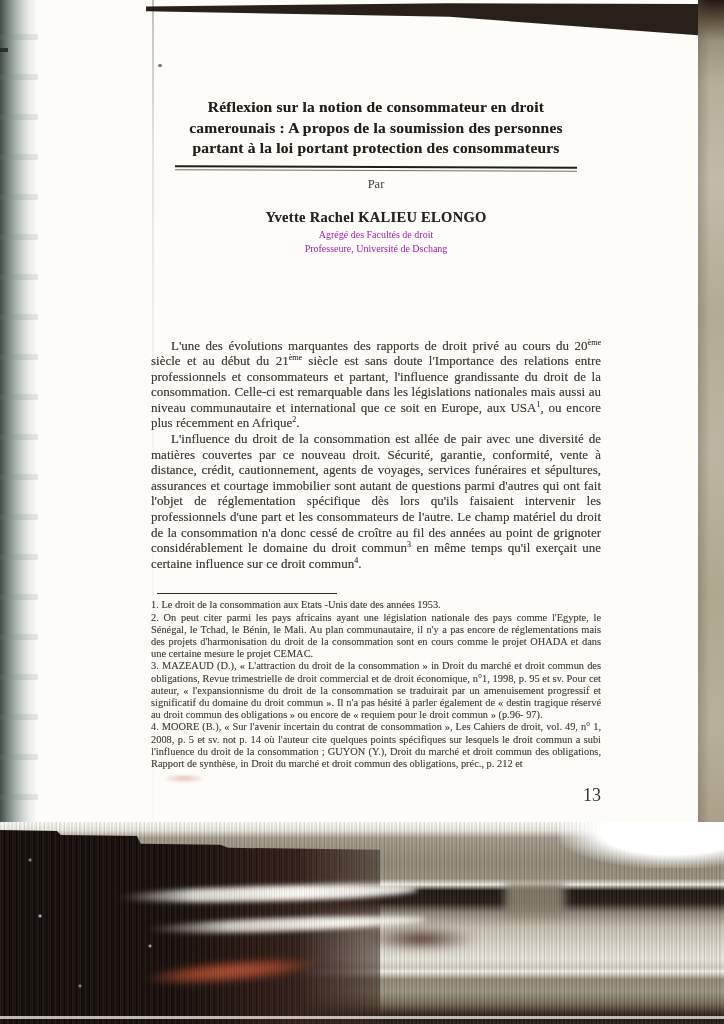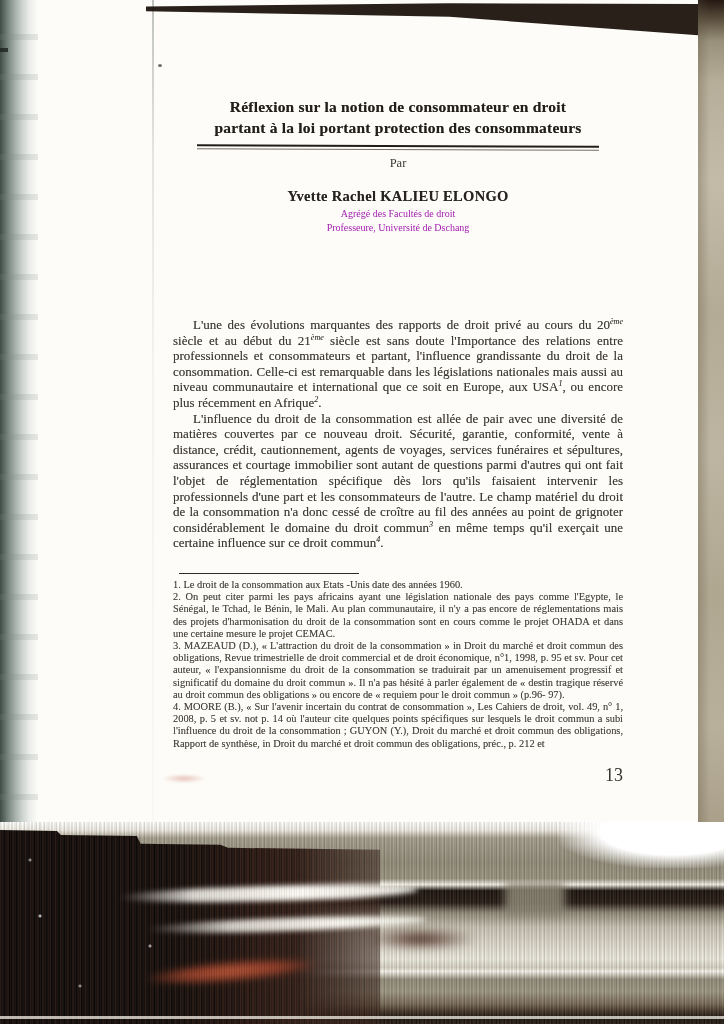--- a/index.html
+++ b/index.html
@@ -41,21 +41,21 @@
   }
   
   .artifact{position:absolute;pointer-events:none;}
   .a-dash{left:0;top:48px;width:8px;height:4px;background:rgba(30,35,32,0.8);}
   .a-dot{left:158px;top:64px;width:4px;height:3px;border-radius:50%;background:rgba(60,60,58,0.75);}
   .a-pink{left:162px;top:774px;width:44px;height:9px;border-radius:50%;
     background:radial-gradient(closest-side,rgba(205,120,108,0.45),rgba(205,120,108,0));filter:blur(1px);}
 
   
   .content{
-    position:absolute;left:173px;top:97px;width:450px;
+    position:absolute;left:151px;top:97px;width:450px;
     color:var(--ink,#3d3a35);
   }
   .title{
     font-weight:bold;font-size:15.5px;line-height:20.5px;text-align:center;
     color:var(--title-ink,#221f1b);letter-spacing:.2px;
     text-shadow:0 0 .6px rgba(40,36,30,.55);
   }
   .title span{display:block;}
   .title-rule{
     width:402px;height:2px;margin:7px auto 0;
@@ -65,21 +65,21 @@
   .byline{text-align:center;}
   .par{margin-top:6px;font-size:12.5px;}
   .author{margin-top:17px;font-size:14.5px;font-weight:bold;letter-spacing:.3px;color:#262320;
     text-shadow:0 0 .6px rgba(40,36,30,.5);}
   .author-title,.affiliation{font-size:10px;margin-top:3px;color:#a21caf;}
   .body-text{
     margin-top:84px;font-size:13px;line-height:15.6px;text-align:justify;
     text-shadow:0 0 .5px rgba(80,74,66,.55);
   }
   .body-text p{margin:0;text-indent:20px;}
-  .body-text sup,.fn sup{font-size:.62em;line-height:0;vertical-align:super;font-style:italic;}
+  .body-text sup,.fn sup{font-size:.62em;line-height:0;vertical-align:super;}
   .footnote-rule{
     width:180px;height:0;margin:22px 0 5px 6px;
     border-top:1.8px solid #2e2a25;
   }
   .footnotes{font-size:10.4px;line-height:12.2px;text-align:justify;color:var(--footnote-ink,#45423c);
     text-shadow:0 0 .4px rgba(90,84,74,.5);}
   .fn{margin:0;}
   .page-number{text-align:right;margin-top:15px;font-size:18px;color:#35322d;}
 
   
@@ -132,39 +132,40 @@
   <div class="right-strip"></div>
   <div class="top-edge"></div>
 
   <div class="artifact a-dash"></div>
   <div class="artifact a-dot"></div>
   <div class="artifact a-pink"></div>
 
   <div class="content">
     <div class="title">
       <span>Réflexion sur la notion de consommateur en droit</span>
+      <span>camerounais : A propos de la soumission des personnes</span>
       <span>partant à la loi portant protection des consommateurs</span>
     </div>
     <div class="title-rule"></div>
 
     <div class="byline">
       <div class="par">Par</div>
       <div class="author">Yvette Rachel KALIEU ELONGO</div>
       <div class="author-title">Agrégé des Facultés de droit</div>
       <div class="affiliation">Professeure, Université de Dschang</div>
     </div>
 
     <div class="body-text">
       <p><span>L'une des évolutions marquantes des rapports de droit privé au cours du 20</span><sup>ème</sup><span> siècle et au début du 21</span><sup>ème</sup><span> siècle est sans doute l'Importance des relations entre professionnels et consommateurs et partant, l'influence grandissante du droit de la consommation. Celle-ci est remarquable dans les législations nationales mais aussi au niveau communautaire et international que ce soit en Europe, aux USA</span><sup>1</sup><span>, ou encore plus récemment en Afrique</span><sup>2</sup><span>.</span></p>
       <p><span>L'influence du droit de la consommation est allée de pair avec une diversité de matières couvertes par ce nouveau droit. Sécurité, garantie, conformité, vente à distance, crédit, cautionnement, agents de voyages, services funéraires et sépultures, assurances et courtage immobilier sont autant de questions parmi d'autres qui ont fait l'objet de réglementation spécifique dès lors qu'ils faisaient intervenir les professionnels d'une part et les consommateurs de l'autre. Le champ matériel du droit de la consommation n'a donc cessé de croître au fil des années au point de grignoter considérablement le domaine du droit commun</span><sup>3</sup><span> en même temps qu'il exerçait une certaine influence sur ce droit commun</span><sup>4</sup><span>.</span></p>
     </div>
 
     <div class="footnote-rule"></div>
     <div class="footnotes">
-      <p class="fn">1. Le droit de la consommation aux Etats -Unis date des années 1960.</p>
+      <p class="fn">1. Le droit de la consommation aux Etats -Unis date des années 1953.</p>
       <p class="fn">2. On peut citer parmi les pays africains ayant une législation nationale des pays comme l'Egypte, le Sénégal, le Tchad, le Bénin, le Mali. Au plan communautaire, il n'y a pas encore de réglementations mais des projets d'harmonisation du droit de la consommation sont en cours comme le projet OHADA et dans une certaine mesure le projet CEMAC.</p>
       <p class="fn">3. MAZEAUD (D.), « L'attraction du droit de la consommation » in Droit du marché et droit commun des obligations, Revue trimestrielle de droit commercial et de droit économique, n°1, 1998, p. 95 et sv. Pour cet auteur, « l'expansionnisme du droit de la consommation se traduirait par un amenuisement progressif et significatif du domaine du droit commun ». Il n'a pas hésité à parler également de « destin tragique réservé au droit commun des obligations » ou encore de « requiem pour le droit commun » (p.96- 97).</p>
       <p class="fn">4. MOORE (B.), « Sur l'avenir incertain du contrat de consommation », Les Cahiers de droit, vol. 49, n° 1, 2008, p. 5 et sv. not p. 14 où l'auteur cite quelques points spécifiques sur lesquels le droit commun a subi l'influence du droit de la consommation ; GUYON (Y.), Droit du marché et droit commun des obligations, Rapport de synthèse, in Droit du marché et droit commun des obligations, préc., p. 212 et</p>
     </div>
 
     <div class="page-number">13</div>
   </div>
 
   <div class="scan-bottom">
     <div class="sb-base"></div>

